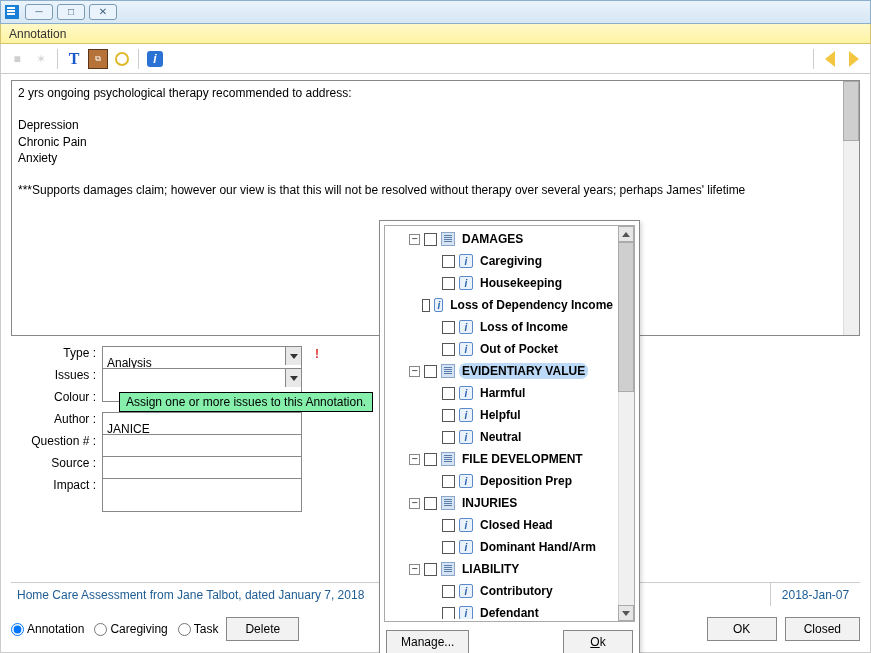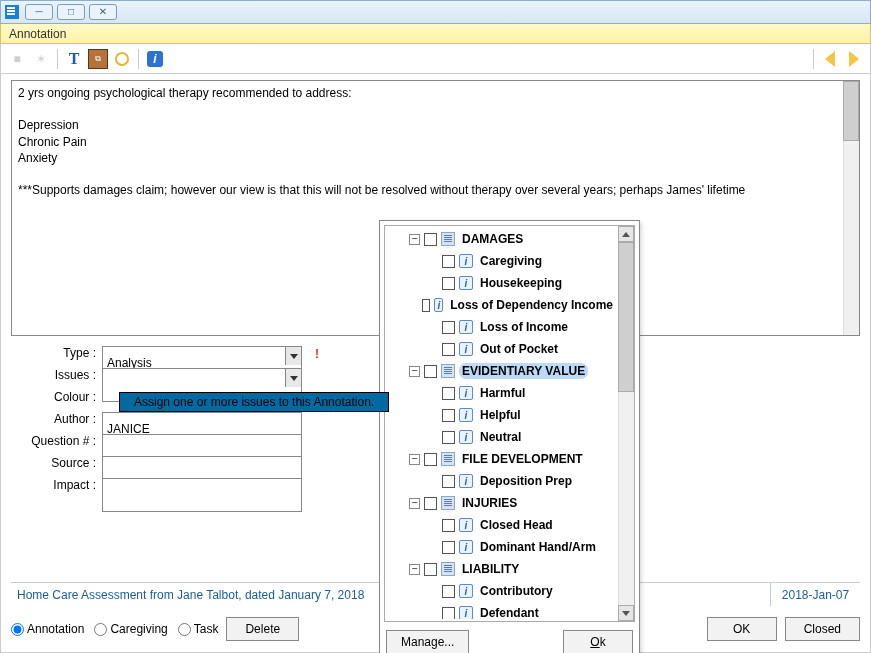--- a/index.html
+++ b/index.html
@@ -39,21 +39,21 @@
 
 .form-section { position:absolute; top:272px; left:10px; width:360px; height:180px; }
 .form-section .row { display:flex; align-items:flex-start; height:22px; margin-bottom:0; }
 .form-section .row label { width:85px; text-align:right; margin-right:6px; color:#000;}
 .form-section .row input[type=text] { height:34px; border:1px solid #888; padding:7px 4px; width:200px;}
 .form-section .row .combo { position:relative; width:200px;}
 .form-section .row .combo input { width:100%;}
 .form-section .row .combo .dd { position:absolute; right:1px; top:1px; width:16px; height:18px; background:#e8e8e8; border-left:1px solid #888; display:flex; align-items:center; justify-content:center; cursor:pointer;}
 .form-section .row .combo .dd .tri { width:0;height:0;border-left:4px solid transparent;border-right:4px solid transparent;border-top:5px solid #333;}
 .form-section .flag { width:14px;height:16px; margin-left:8px; display:flex; align-items:center; justify-content:center; color:#d33; font-weight:bold;}
-.tooltip-box { position:absolute; top:46px; left:108px; background:#0369a1; border:1px solid #000; padding:2px 14px; z-index:30; white-space:nowrap;}
+.tooltip-box { position:absolute; top:46px; left:108px; background:#86efac; border:1px solid #000; padding:2px 6px; z-index:30; white-space:nowrap;}
 
 
 .status-row { position:absolute; bottom:46px; left:10px; right:10px; height:24px; border-top:1px solid #ccc; display:flex; align-items:center;}
 .status-row .doc-link { color:#1d5c94; flex:1; padding-left:6px;}
 .status-row .date-box { width:90px; text-align:center; color:#1d5c94; border-left:1px solid #ccc; height:100%; display:flex; align-items:center; justify-content:center;}
 
 
 .bottom-bar { position:absolute; bottom:8px; left:10px; right:10px; height:30px; display:flex; align-items:center; gap:8px;}
 .bottom-bar .radio-group { display:flex; gap:10px; align-items:center;}
 .bottom-bar .radio-group label { display:flex; align-items:center; gap:3px;}

